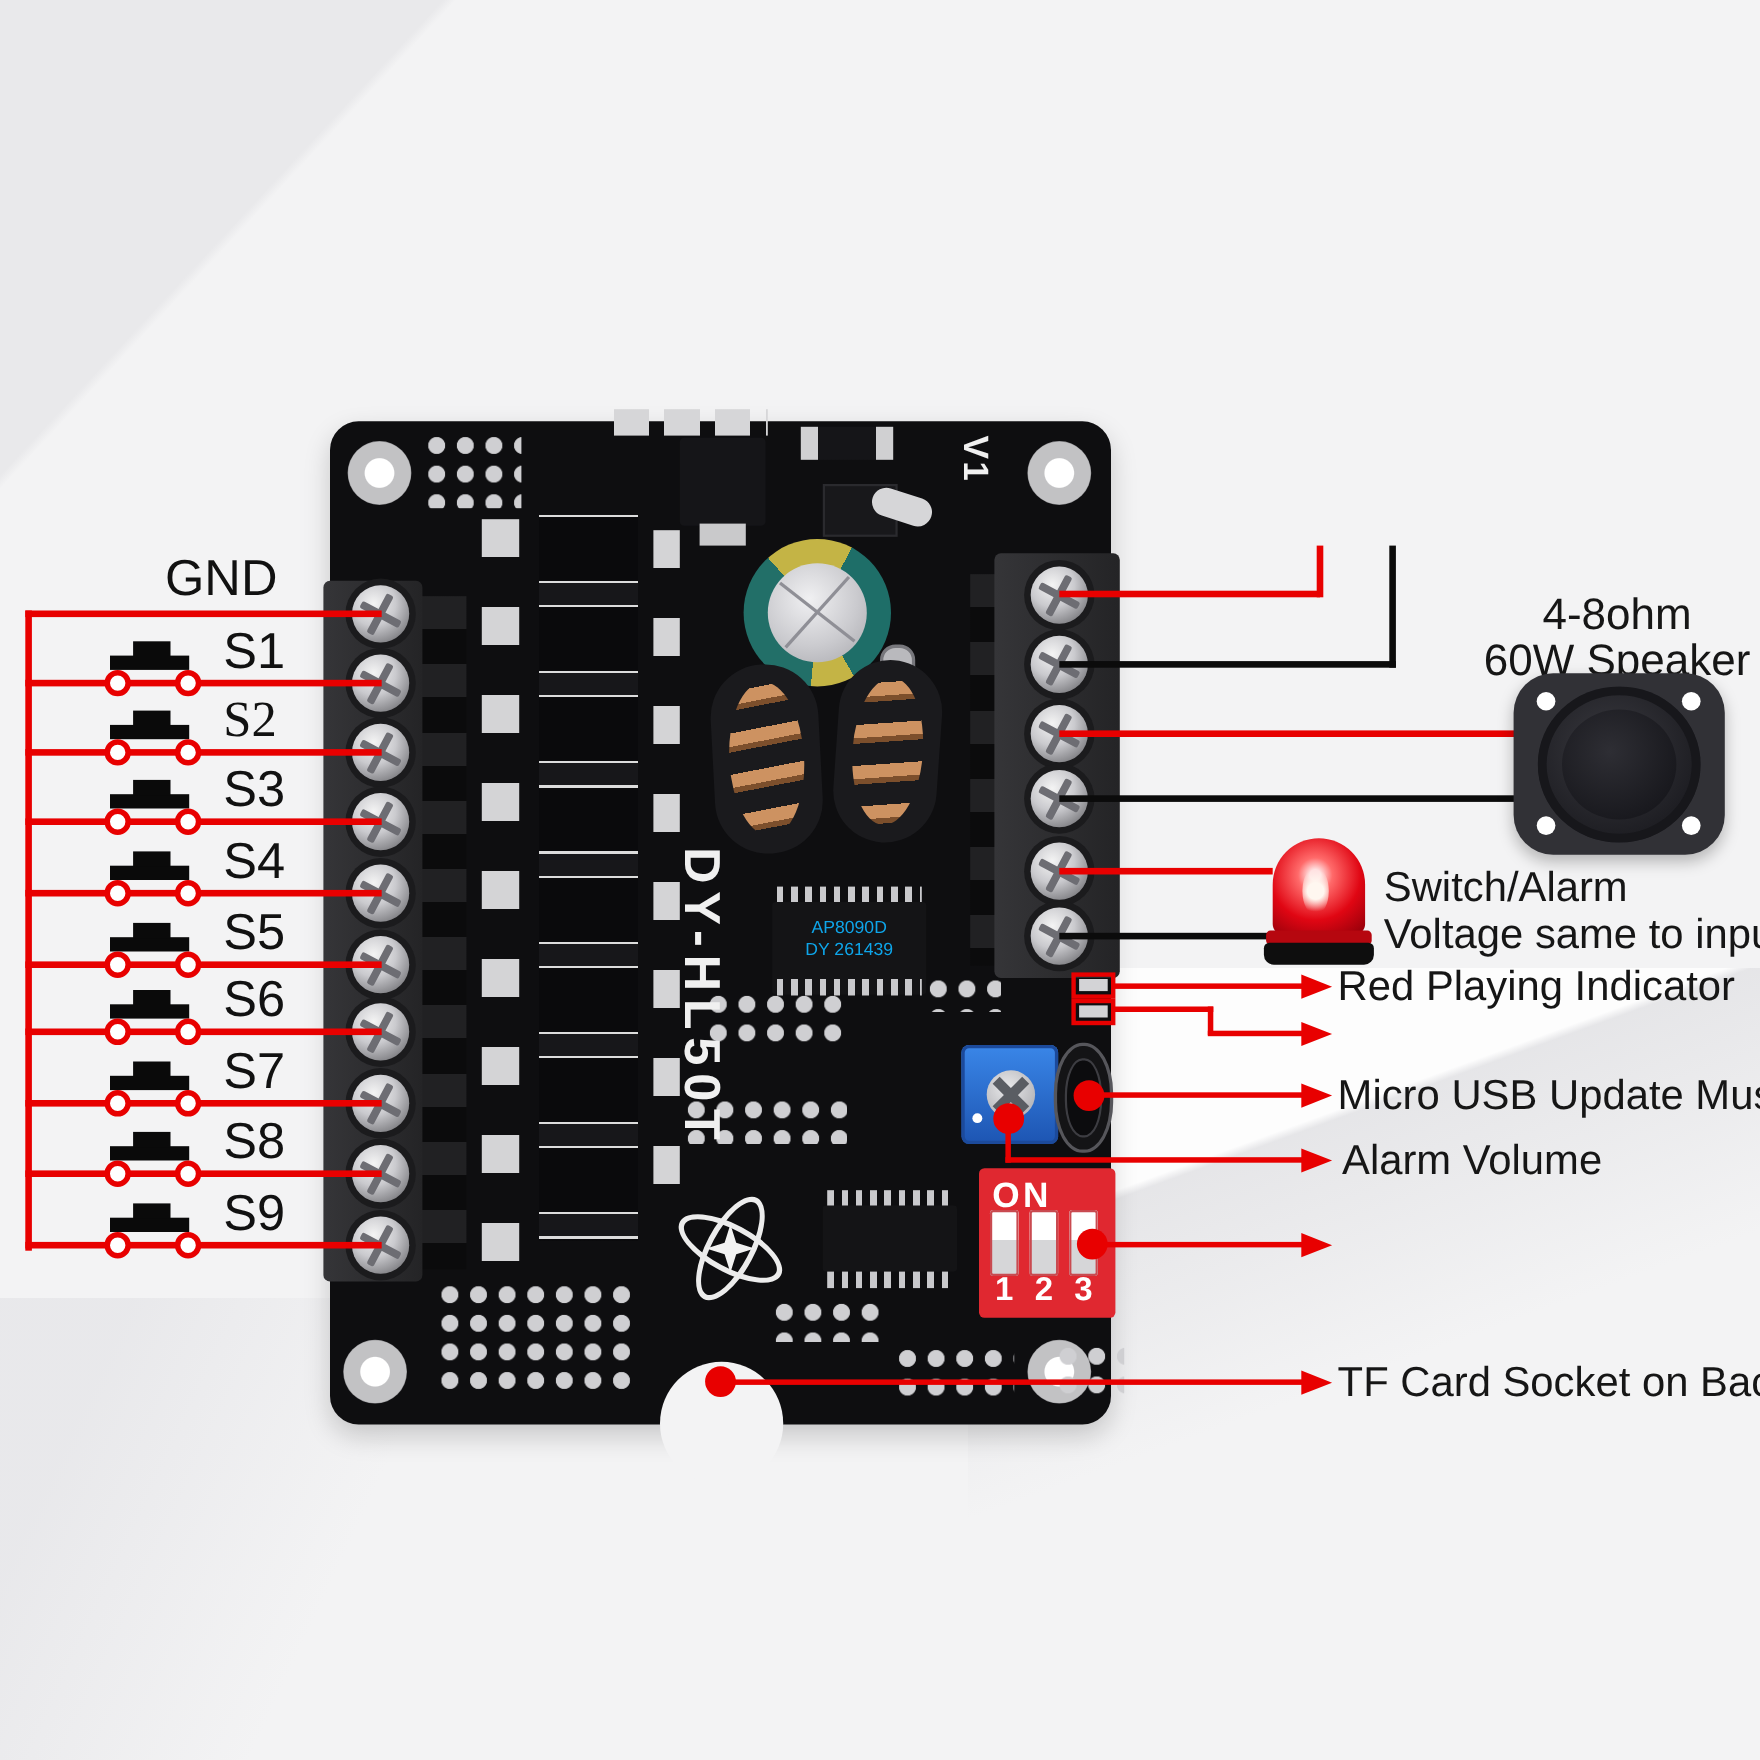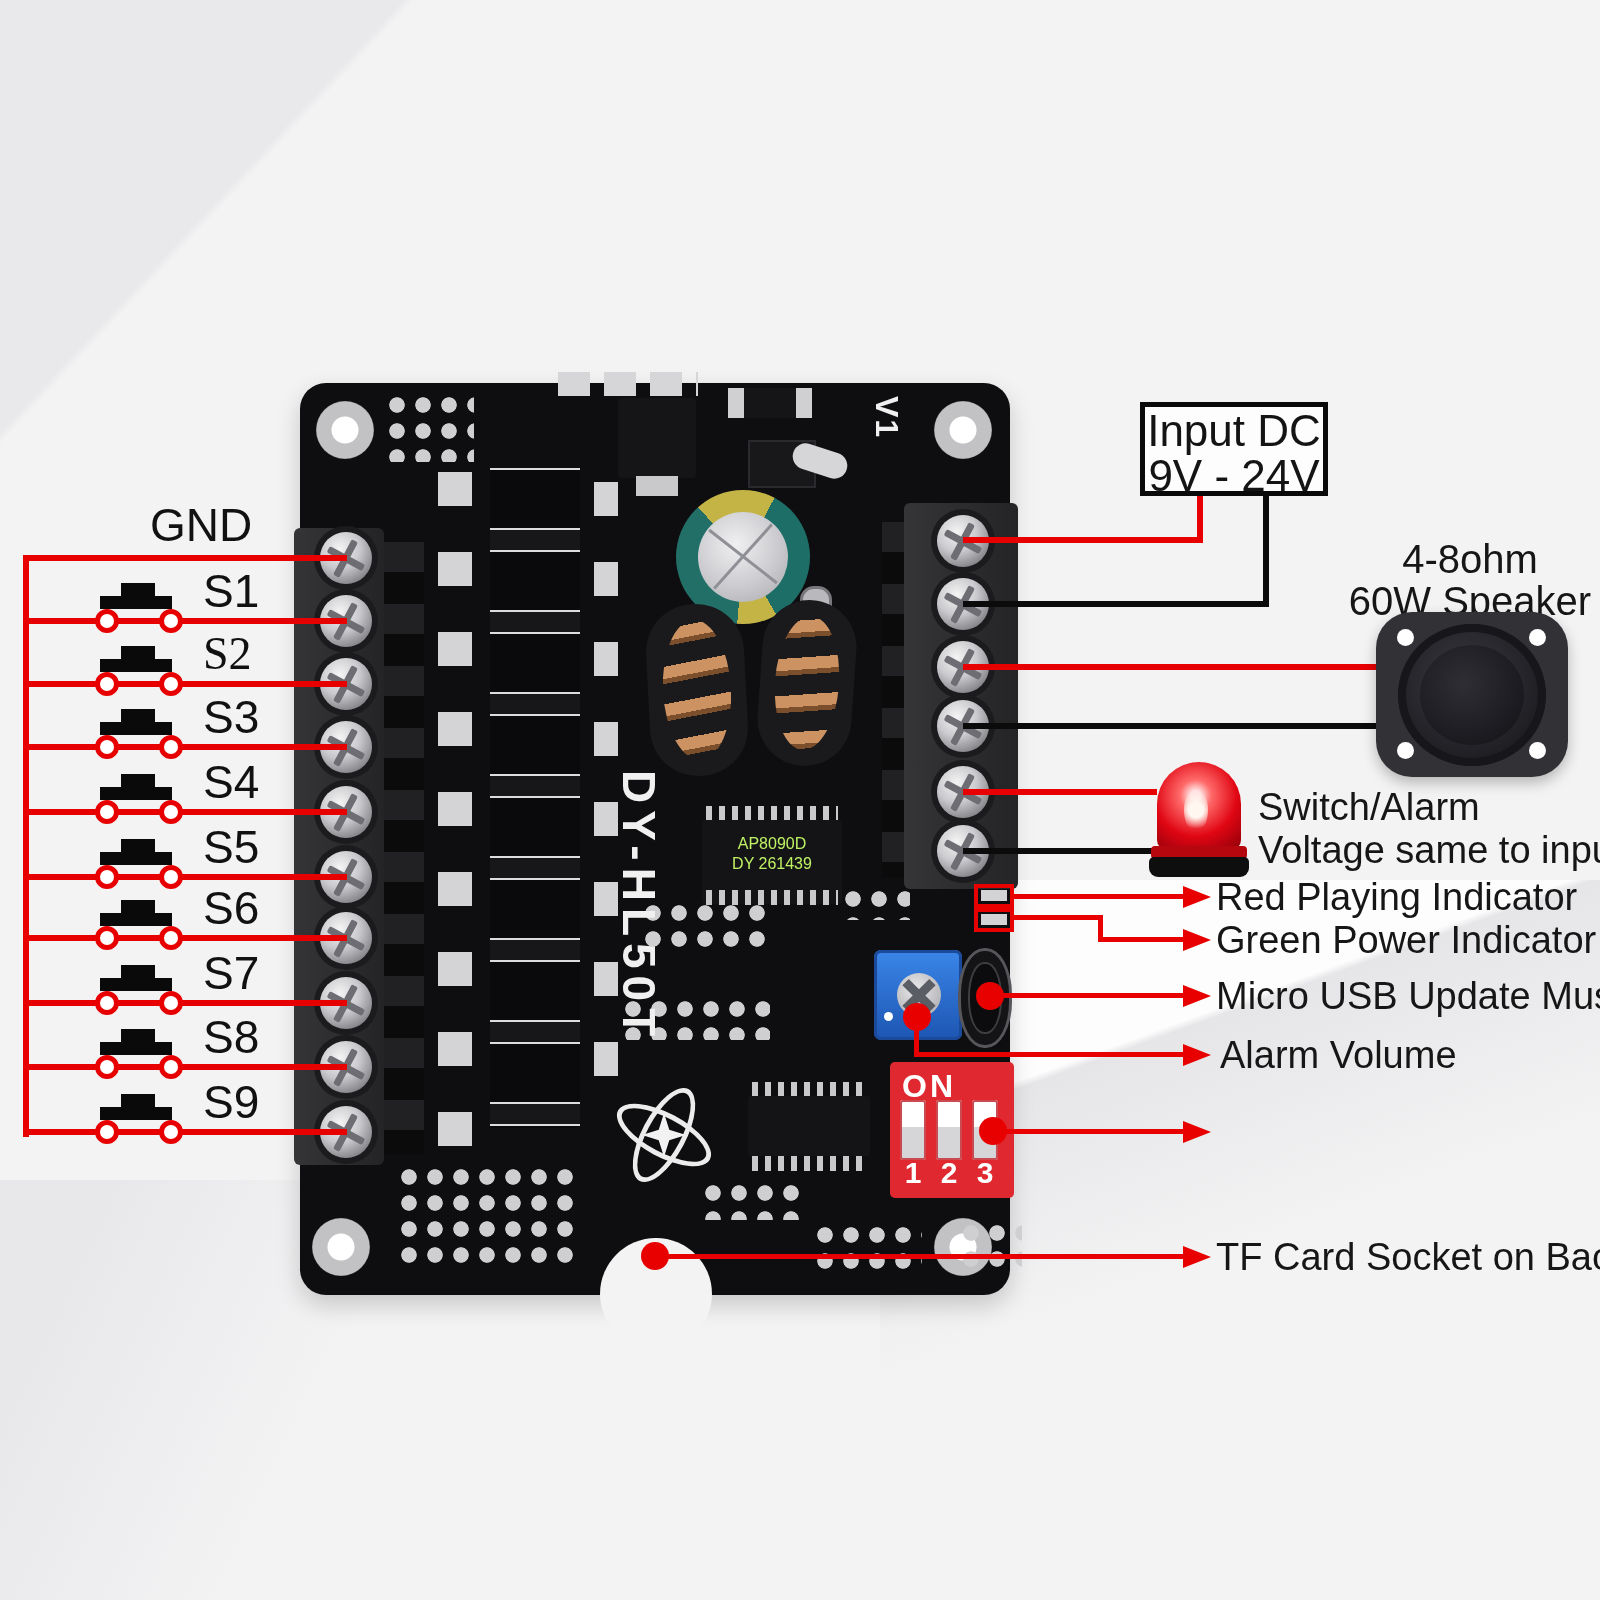--- a/index.html
+++ b/index.html
@@ -38,21 +38,21 @@
          background:radial-gradient(circle at 38% 32%,#f4f4f4,#cacace 42%,#909094 72%,#57575b);
          box-shadow:0 0 0 6px #1b1b1d;}
   .screw::before,.screw::after{content:"";position:absolute;left:12%;top:44%;width:76%;height:13%;
          background:#6d6d73;border-radius:2px;}
   .screw::before{transform:rotate(28deg);} .screw::after{transform:rotate(118deg);}
   .padgrid{position:absolute;background-image:radial-gradient(#cfcfd2 40%,rgba(0,0,0,0) 44%);background-size:26px 26px;}
   .chipcol{position:absolute;background:repeating-linear-gradient(180deg,#dcdcdc 0 2px,#0a0a0c 2px 60px,#dcdcdc 60px 62px,#17171a 62px 82px);}
   .padcol{position:absolute;background:repeating-linear-gradient(180deg,#d4d4d6 0 34px,rgba(0,0,0,0) 34px 80px);}
   .padrow{position:absolute;background:repeating-linear-gradient(90deg,#d6d6d8 0 32px,rgba(0,0,0,0) 32px 46px);}
   .pins{position:absolute;background:repeating-linear-gradient(90deg,#c9c9cc 0 6px,rgba(0,0,0,0) 6px 13px);}
-  .icbody{position:absolute;background:#141416;border-radius:3px;color:#bef264;text-align:center;
+  .icbody{position:absolute;background:#141416;border-radius:3px;color:#0ea5e9;text-align:center;
           font-size:16px;line-height:20px;}
   .ind{position:absolute;background:#1a1a1d;border-radius:48px;}
   .ind .coil{position:absolute;left:15px;top:16px;right:15px;bottom:16px;border-radius:50%;
        background:repeating-linear-gradient(172deg,rgba(0,0,0,0) 0 8px,#cd9261 8px 20px,#7c4f2c 20px 25px,rgba(0,0,0,0) 25px 37px);}
   .cap{position:absolute;left:676px;top:490px;width:134px;height:134px;border-radius:50%;
        background:conic-gradient(#c4b445 0 28deg,#1e6e68 28deg 150deg,#c4b445 150deg 185deg,#226f68 185deg 318deg,#c4b445 318deg 360deg);}
   .captop{position:absolute;left:698px;top:512px;width:90px;height:90px;border-radius:50%;
        background:radial-gradient(circle at 42% 36%,#f0f0f2,#cbcbcf 55%,#a7a7ac);}
   .capline{position:absolute;left:700px;top:555px;width:86px;height:3px;background:#8f8f96;}
   .ledbox{position:absolute;width:40px;height:24px;box-sizing:border-box;border:4px solid #e80000;}
@@ -265,24 +265,20 @@
   <div class="swbar" style="left:100px;top:1107px;width:72px;height:13px;"></div>
   <div class="swbar" style="left:121px;top:1094px;width:34px;height:14px;"></div>
   <div class="swc" style="left:95px;top:1120px;"></div>
   <div class="swc" style="left:159px;top:1120px;"></div>
   <div class="slabel" style="left:203px;top:1077px;">S9</div>
 
   <div class="wr" style="left:963px;top:537px;width:237px;height:6px;"></div>
   <div class="wr" style="left:1197px;top:496px;width:6px;height:47px;"></div>
   <div class="wb" style="left:1263px;top:496px;width:6px;height:111px;"></div>
   <div class="wb" style="left:963px;top:601px;width:306px;height:6px;"></div>
-  <div class="inputbox">
-    <div>Input DC</div>
-    <div>9V - 24V</div>
-  </div>
 
   <div class="wr" style="left:963px;top:664px;width:416px;height:6px;"></div>
   <div class="wb" style="left:963px;top:723px;width:416px;height:6px;"></div>
   <div class="lbl" style="left:1330px;top:538px;width:280px;text-align:center;font-size:40px;line-height:42px;">4-8ohm</div>
   <div class="lbl" style="left:1330px;top:580px;width:280px;text-align:center;font-size:40px;line-height:42px;">60W Speaker</div>
   <div class="spk"></div>
   <div class="spkhole" style="left:1397px;top:629px;"></div>
   <div class="spkhole" style="left:1529px;top:629px;"></div>
   <div class="spkhole" style="left:1397px;top:742px;"></div>
   <div class="spkhole" style="left:1529px;top:742px;"></div>
@@ -299,21 +295,20 @@
   <div class="lbl" style="left:1258px;top:828px;">Voltage same to input</div>
 
   <div class="wr" style="left:1013px;top:894px;width:172px;height:5px;"></div>
   <div class="arrow" style="left:1183px;top:886px;"></div>
   <div class="lbl" style="left:1216px;top:875px;text-align:right;">Red Playing Indicator</div>
 
   <div class="wr" style="left:1013px;top:915px;width:90px;height:5px;"></div>
   <div class="wr" style="left:1098px;top:915px;width:5px;height:26px;"></div>
   <div class="wr" style="left:1098px;top:937px;width:88px;height:5px;"></div>
   <div class="arrow" style="left:1183px;top:929px;"></div>
-  <div class="lbl" style="left:1216px;top:918px;">Green Power Indicator</div>
 
   <div class="dot" style="left:976px;top:982px;"></div>
   <div class="wr" style="left:990px;top:993px;width:196px;height:5px;"></div>
   <div class="arrow" style="left:1183px;top:985px;"></div>
   <div class="lbl" style="left:1216px;top:974px;">Micro USB Update Music</div>
 
   <div class="dot" style="left:903px;top:1003px;"></div>
   <div class="wr" style="left:914px;top:1016px;width:5px;height:41px;"></div>
   <div class="wr" style="left:914px;top:1052px;width:272px;height:5px;"></div>
   <div class="arrow" style="left:1183px;top:1044px;"></div>

